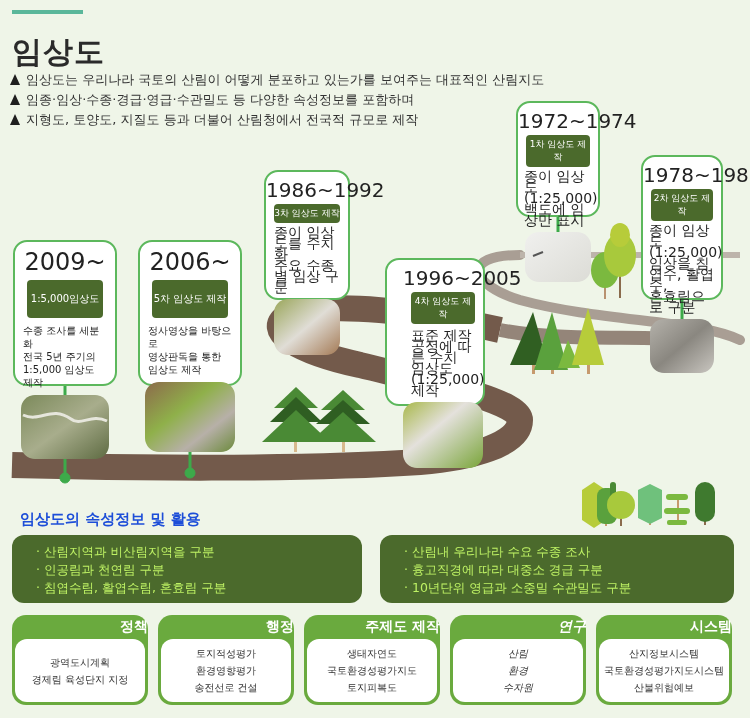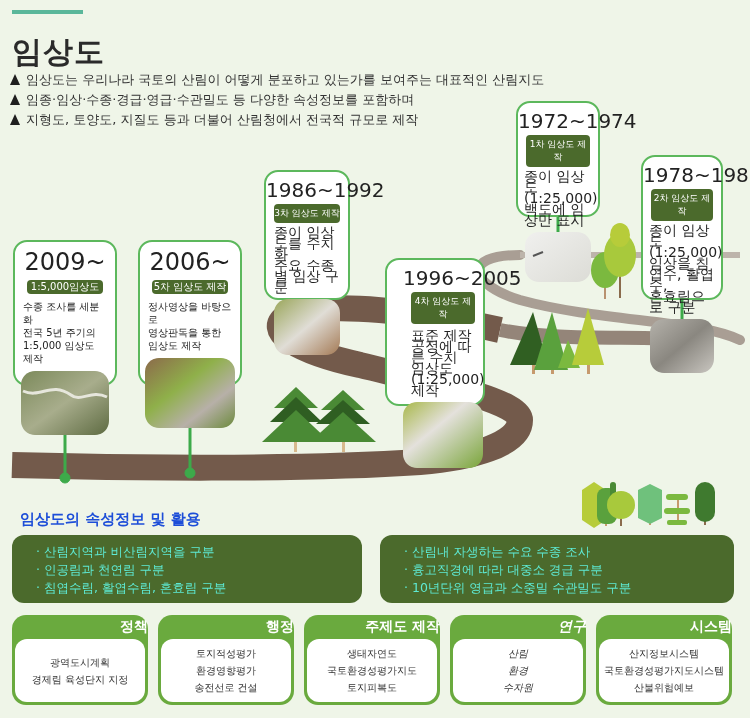--- a/index.html
+++ b/index.html
@@ -8,26 +8,26 @@
   .title-bar{left:12px;top:10px;width:71px;height:4px;background:#5ab79a;}
   .title{left:12px;top:32px;font-size:30px;font-weight:bold;letter-spacing:1px;color:#2a2a2a;}
   .bullets{left:10px;top:70px;font-size:13px;line-height:20px;color:#333;}
   .bullets div{white-space:nowrap;}
   .bullets .tree-glyph{display:inline-block;width:0;height:0;border-left:5px solid transparent;border-right:5px solid transparent;border-bottom:11px solid #1f1f1f;margin-right:6px;vertical-align:-1px;}
   svg.scene{position:absolute;left:0;top:0;}
   .card{position:absolute;background:#fff;border:2px solid #5cb85c;border-radius:14px;box-sizing:border-box;text-align:center;}
   .card .year{font-size:20px;color:#222;line-height:24px;margin-top:6px;}
   .card.big .year{font-size:24px;line-height:28px;margin-top:6px;}
   .card .tag{background:#4b6a2c;color:#fff;font-size:9px;border-radius:4px;margin:2px 8px 4px;padding:3px 0;}
-  .card.big .tag{font-size:10px;padding:0 0;margin:4px 12px 6px;}
+  .card.big .tag{font-size:10px;padding:12px 0;margin:4px 12px 6px;}
   .card .desc{text-align:left;font-size:14px;line-height:11px;padding:0 8px;color:#222;}
   .card.big .desc{font-size:10px;line-height:13px;}
   .card .thumb{margin:6px auto 0;border-radius:14px;}
   .section-title{left:20px;top:510px;font-size:15px;font-weight:bold;color:#1d4ed8;}
-  .greenbox{position:absolute;background:#4b6a2c;border-radius:12px;color:#5eead4;font-size:12.5px;line-height:18px;padding:8px 0 8px 24px;box-sizing:border-box;}
+  .greenbox{position:absolute;background:#4b6a2c;border-radius:12px;color:#bef264;font-size:12.5px;line-height:18px;padding:8px 0 8px 24px;box-sizing:border-box;}
   .usebox{position:absolute;top:615px;width:136px;height:90px;border-radius:14px;background:#6aaa3e;box-sizing:border-box;}
   .usebox .head{color:#fff;font-size:14px;font-weight:bold;text-align:right;height:24px;line-height:22px;}
   .usebox .body{position:absolute;left:3px;right:3px;top:24px;bottom:3px;background:#fff;border-radius:12px;font-size:10px;line-height:17px;text-align:center;display:flex;flex-direction:column;justify-content:center;color:#333;}
 </style>
 </head>
 <body>
 
 <div class="abs title-bar"></div>
 <div class="abs title">임상도</div>
 
@@ -221,21 +221,21 @@
 
 <div class="abs section-title">임상도의 속성정보 및 활용</div>
 
 <div class="greenbox" style="left:12px;top:535px;width:350px;height:68px;">
   <div>· 산림지역과 비산림지역을 구분</div>
   <div>· 인공림과 천연림 구분</div>
   <div>· 침엽수림, 활엽수림, 혼효림 구분</div>
 </div>
 
 <div class="greenbox" style="left:380px;top:535px;width:354px;height:68px;">
-  <div>· 산림내 자생하는 수요 수종 조사</div>
+  <div>· 산림내 우리나라 수요 수종 조사</div>
   <div>· 흉고직경에 따라 대중소 경급 구분</div>
   <div>· 10년단위 영급과 소중밀 수관밀도 구분</div>
 </div>
 
 <div class="usebox" style="left:12px;">
   <div class="head">정책</div>
   <div class="body">
     <div>광역도시계획</div>
     <div>경제림 육성단지 지정</div>
   </div>

